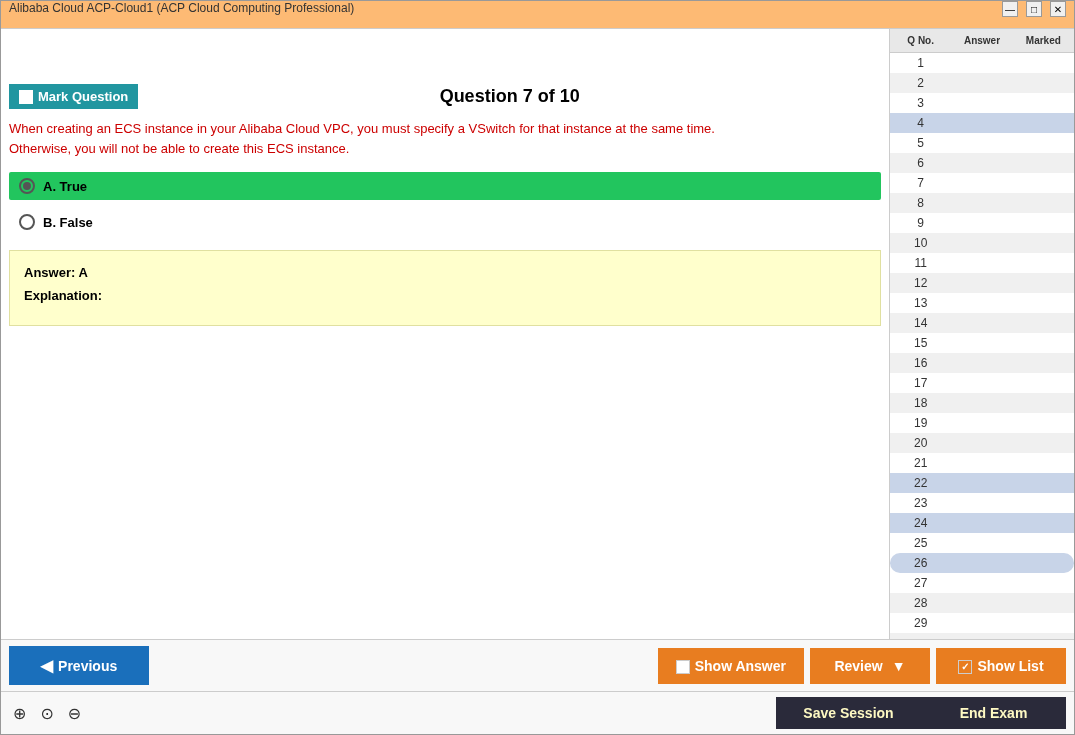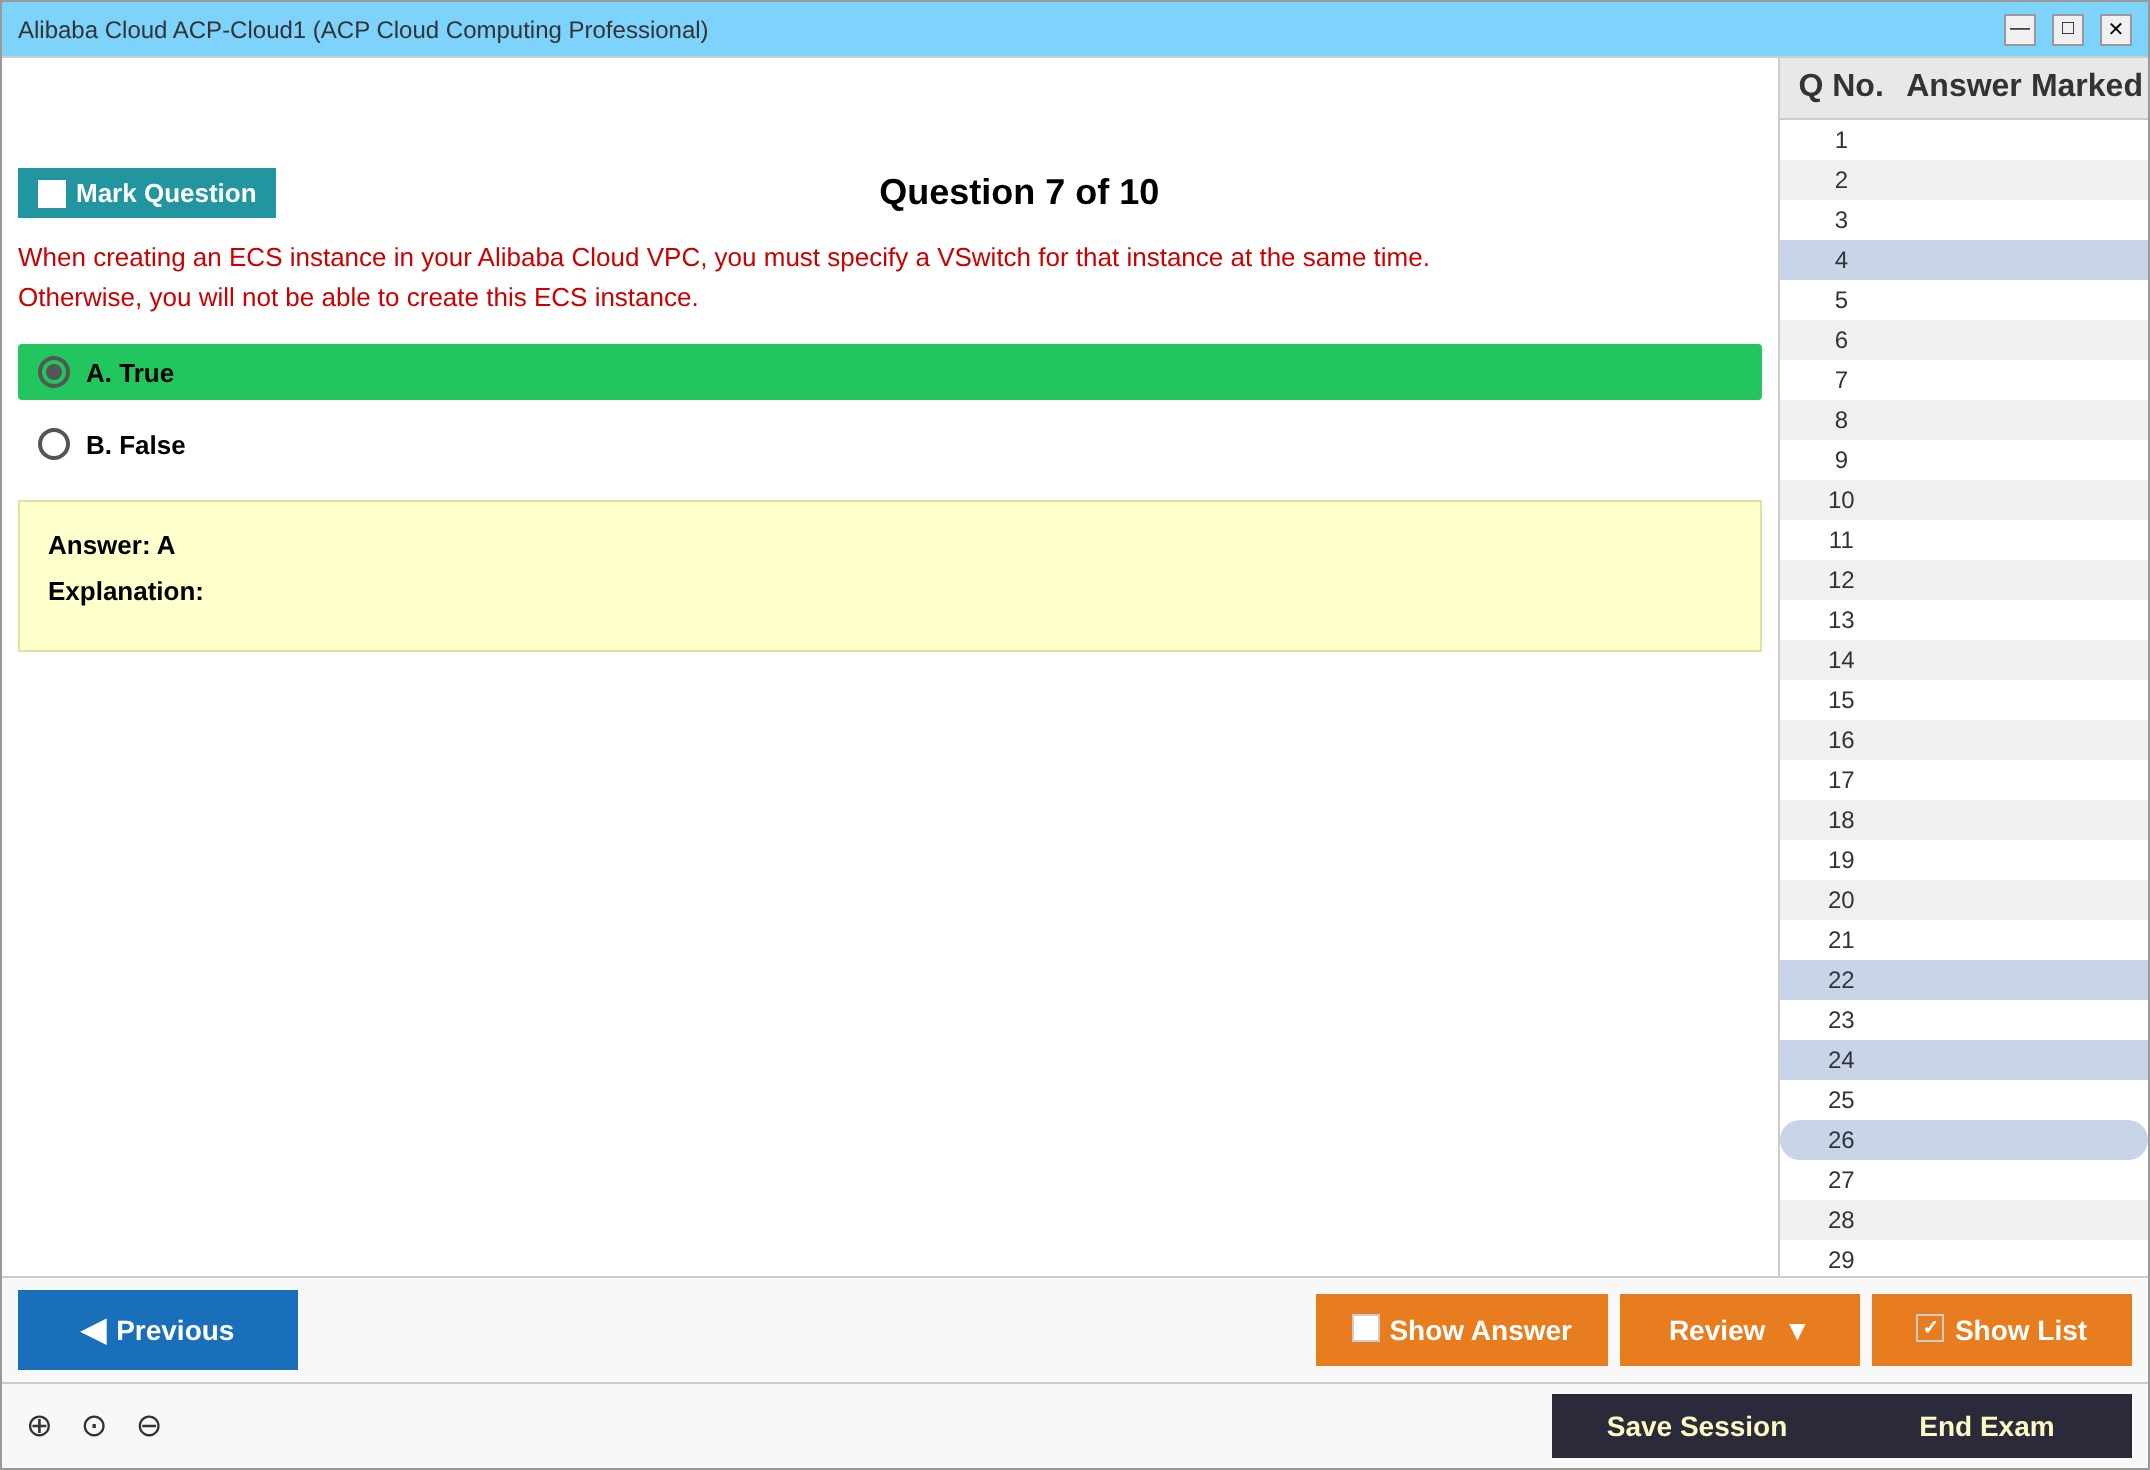--- a/index.html
+++ b/index.html
@@ -1,21 +1,21 @@
 <!DOCTYPE html>
 <html><head>
   <meta charset="utf-8">
   <style>
     * { box-sizing: border-box; margin: 0; padding: 0; }
     body { font-family: Arial, sans-serif; font-size: 13px; background: #f0f0f0; width: 1075px; height: 735px; overflow: hidden; }
 
     .window { width: 1075px; height: 735px; background: #fff; border: 1px solid #999; display: flex; flex-direction: column; }
 
     
-    .titlebar { background: #7dd3fc; border-bottom: 1px solid #ccc; height: 28px; display: flex; align-items: center; padding: 0 8px; justify-content: space-between; flex-shrink: 0; }
+    .titlebar { background: #fdba74; border-bottom: 1px solid #ccc; height: 28px; display: flex; padding: 0 8px; justify-content: space-between; flex-shrink: 0; }
     .titlebar-title { font-size: 12px; color: #333; }
     .titlebar-controls { display: flex; gap: 8px; }
     .titlebar-btn { width: 16px; height: 16px; border: 1px solid #999; background: #f0f0f0; cursor: pointer; display: flex; align-items: center; justify-content: center; font-size: 10px; }
 
     
     .content { display: flex; flex: 1; overflow: hidden; }
 
     
     .main-panel { flex: 1; display: flex; flex-direction: column; padding: 8px; overflow: hidden; margin-top: 47px; }
 
@@ -37,41 +37,41 @@
     .option-radio.checked::after { content: ''; width: 8px; height: 8px; background: #555; border-radius: 50%; }
     .option-label { font-size: 13px; font-weight: bold; }
 
     
     .answer-box { background: #ffffcc; border: 1px solid #e0e0a0; padding: 14px; margin-bottom: 10px; }
     .answer-box p { font-size: 13px; margin-bottom: 8px; font-weight: bold; }
 
     
     .right-panel { width: 185px; border-left: 1px solid #ccc; display: flex; flex-direction: column; flex-shrink: 0; }
     .right-panel-header { display: flex; background: #e8e8e8; border-bottom: 1px solid #ccc; padding: 4px 0; }
-    .right-panel-header div { flex: 1; text-align: center; font-size: 16px; font-weight: bold; color: #333; padding: 2px; }
+    .right-panel-header div { flex: 1; text-align: center; font-size: 10px; font-weight: bold; color: #333; padding: 2px; }
     .question-list { flex: 1; overflow-y: scroll; }
     .q-row { display: flex; height: 20px; align-items: center; }
     .q-row:nth-child(even) { background: #f0f0f0; }
     .q-row:nth-child(4) { background: #d0d8e8; }
     .q-row:nth-child(22) { background: #d0d8e8; }
     .q-row:nth-child(24) { background: #d0d8e8; }
     .q-row:nth-child(26) { background: #d0d8e8; border-radius: 10px; }
     .q-cell { flex: 1; text-align: center; font-size: 12px; color: #333; }
 
     
     .question-list::-webkit-scrollbar { width: 8px; }
     .question-list::-webkit-scrollbar-track { background: #f0f0f0; }
     .question-list::-webkit-scrollbar-thumb { background: #aaa; }
 
     
     .bottom-bar { border-top: 1px solid #ccc; padding: 6px 8px; display: flex; align-items: center; gap: 6px; flex-shrink: 0; background: #f8f8f8; }
     .nav-btn { background: #1a6fbb; color: white; border: none; padding: 10px 18px; font-size: 14px; font-weight: bold; cursor: pointer; display: flex; align-items: center; gap: 5px; min-width: 140px; justify-content: center; }
     .nav-btn .arrow { font-size: 16px; }
     .spacer { flex: 1; }
-    .action-btn { color: white; border: none; padding: 10px 18px; font-size: 14px; font-weight: bold; cursor: pointer; display: flex; align-items: flex-start; gap: 5px; min-width: 130px; justify-content: center; }
+    .action-btn { color: white; border: none; padding: 10px 18px; font-size: 14px; font-weight: bold; cursor: pointer; display: flex; align-items: flex-end; gap: 5px; min-width: 130px; justify-content: center; }
     .show-answer-btn { background: #e87d20; }
     .review-btn { background: #e87d20; min-width: 120px; }
     .show-list-btn { background: #e87d20; }
     .btn-checkbox { width: 14px; height: 14px; background: white; border: 1px solid #ccc; display: inline-flex; align-items: center; justify-content: center; flex-shrink: 0; }
     .btn-checkbox.checked { background: #e87d20; color: white; font-size: 10px; }
 
     
     .bottom-bar2 { border-top: 1px solid #ccc; padding: 5px 8px; display: flex; align-items: center; flex-shrink: 0; background: #f8f8f8; }
     .zoom-area { display: flex; gap: 6px; align-items: center; }
     .zoom-btn { font-size: 16px; cursor: pointer; color: #333; background: none; border: none; padding: 2px 4px; }

